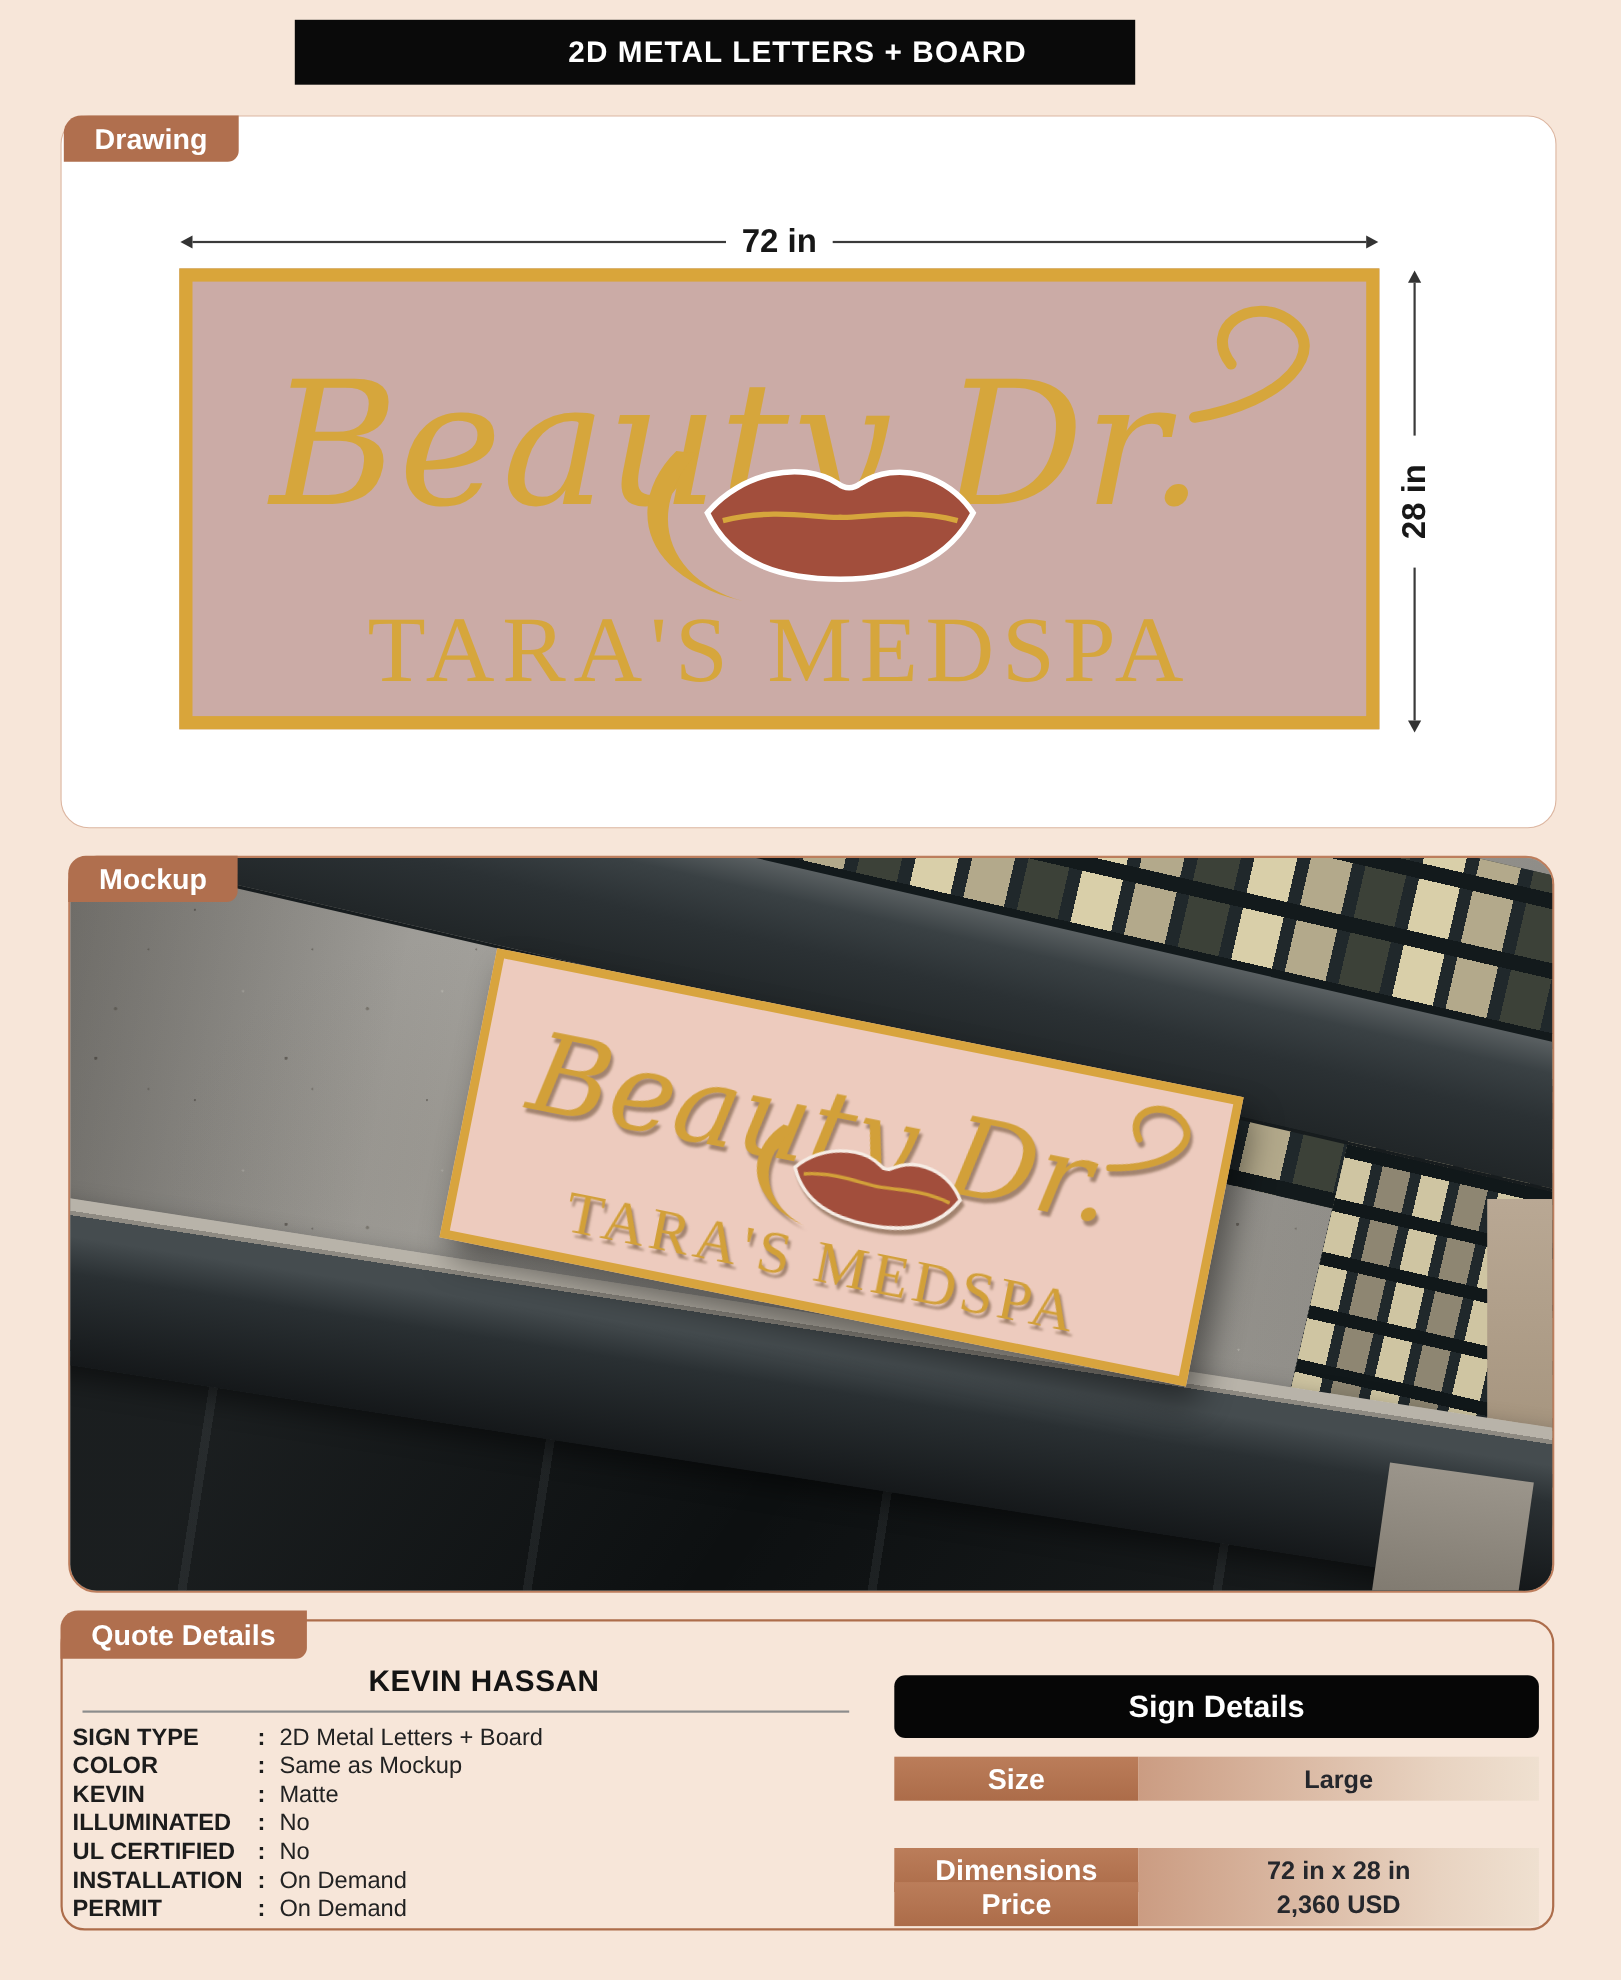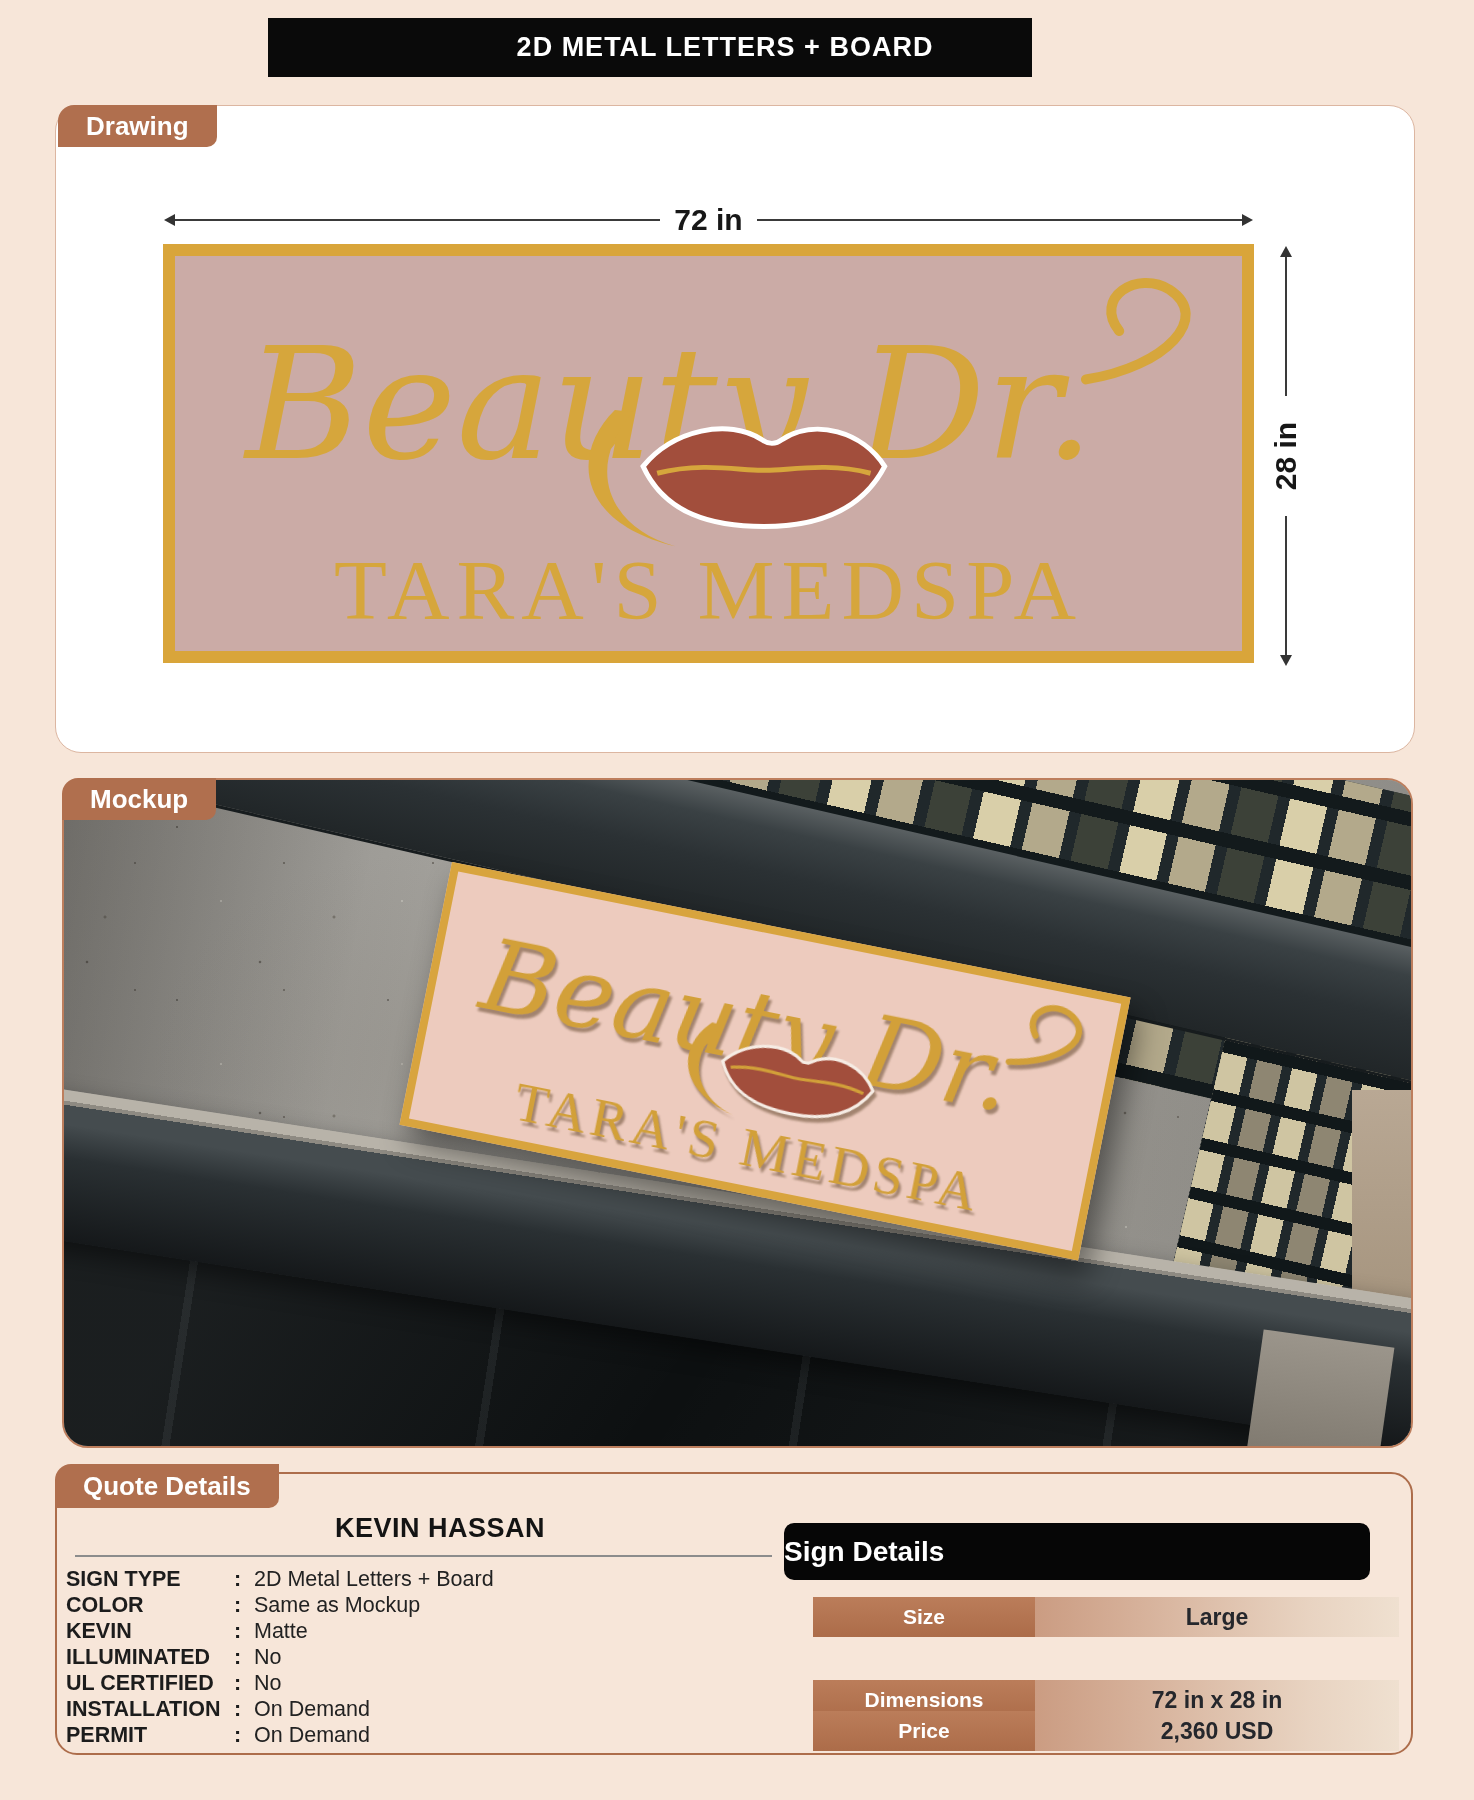--- a/index.html
+++ b/index.html
@@ -90,26 +90,26 @@
                border:2px solid #ad6d4b;border-radius:22px;box-sizing:border-box;}
   .customer{position:absolute;left:75px;top:1513px;width:730px;text-align:center;
             font-size:27px;font-weight:700;color:#141414;letter-spacing:.5px;}
   .qdivider{position:absolute;left:75px;top:1555px;width:697px;height:2px;background:#8c8c8c;}
   .qlist{position:absolute;left:66px;top:1566px;width:660px;}
   .qrow{display:flex;line-height:26px;font-size:21.5px;color:#1c1c1c;}
   .qlabel{width:168px;font-weight:700;}
   .qcolon{width:20px;font-weight:700;}
   .qvalue{font-weight:400;color:#222;}
 
-  .sd-header{position:absolute;left:784px;top:1523px;width:586px;height:57px;background:#060606;
-             border-radius:10px;display:flex;align-items:center;}
+  .sd-header{position:absolute;left:813px;top:1523px;width:586px;height:57px;background:#060606;
+             border-radius:10px;display:flex;align-items:center;justify-content:center;}
   .sd-header span{color:#fff;font-size:28px;font-weight:700;}
   .sd-row{position:absolute;left:813px;width:586px;height:40px;display:flex;}
   .sd-label{width:222px;background:linear-gradient(180deg,#bb7d5a,#ac6c49);color:#fff;
-            font-size:21px;font-weight:700;display:flex;align-items:center;justify-content:center;}
+            font-size:26px;font-weight:700;display:flex;align-items:center;justify-content:center;}
   .sd-value{flex:1;background:linear-gradient(90deg,#cb9c82,#e8d3c1 75%,#efe0d0);color:#25272c;
             font-size:23px;font-weight:700;display:flex;align-items:center;justify-content:center;}
 </style>
 </head>
 <body>
 
 <div id="page">
 
   <div class="banner">
     <span>2D METAL LETTERS + BOARD</span>

